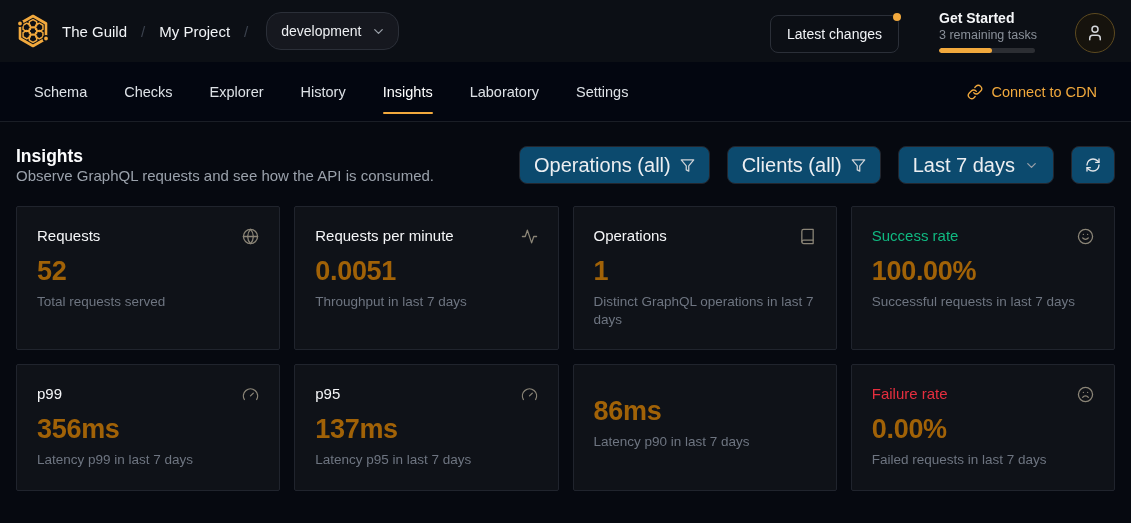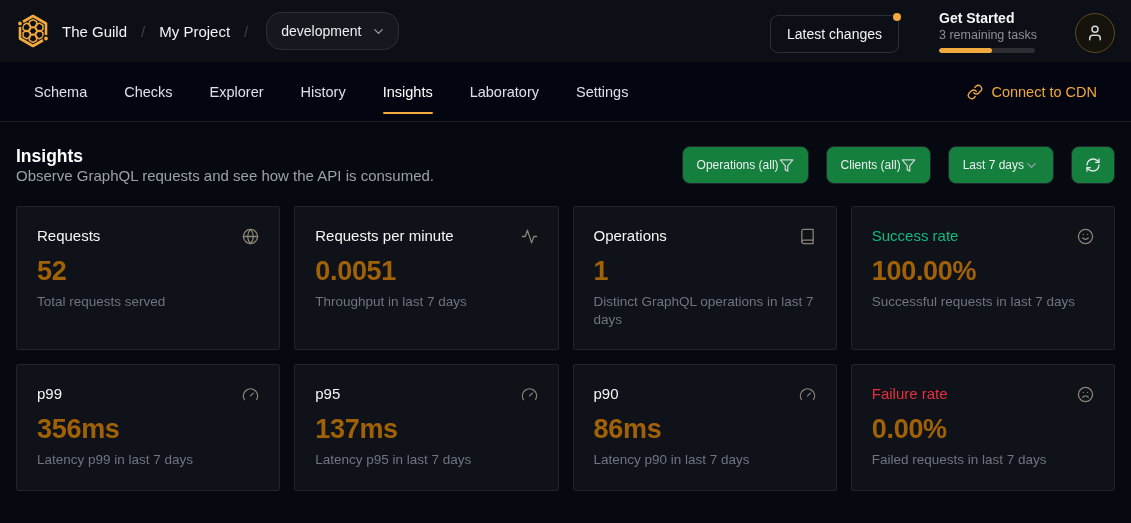--- a/index.html
+++ b/index.html
@@ -67,23 +67,23 @@
     color:var(--accent); font-size:14.5px; cursor:pointer; font-weight:500;
   }
 
   
   .main { padding:14px 16px 0; }
   .section-head { display:flex; align-items:center; justify-content:space-between; margin-top:10px; }
   .sec-title { font-size:17.5px; font-weight:700; color:#fbfcfd; }
   .sec-desc { font-size:15px; color:#9aa1ab; }
   .filters { display:flex; align-items:center; gap:17px; }
   .filter-btn {
-    height:38px; padding:0 14px; border-radius:8px; background:#15803d;
-    border:1px solid #23262e; color:#eceef1; font-size:12px; font-family:inherit;
-    display:flex; align-items:center; cursor:pointer;
+    height:38px; padding:0 14px; border-radius:8px; background:#0c4a6e;
+    border:1px solid #23262e; color:#eceef1; font-size:20px; font-family:inherit;
+    display:flex; align-items:center; gap:9px; cursor:pointer;
   }
   .icon-btn { padding:0 13px; }
 
   
   .grid {
     margin-top:22px; display:grid; grid-template-columns:repeat(4,1fr); gap:14px;
   }
   .card {
     background:#0f1218; border:1px solid #20242d; border-radius:2px;
     padding:20px;
@@ -304,29 +304,20 @@
               <path d="m12 14 4-4"></path>
               <path d="M3.34 19a10 10 0 1 1 17.32 0"></path>
             </svg>
         </span>
       </div>
       <div class="card-value">137ms</div>
       <div class="card-desc">Latency p95 in last 7 days</div>
     </div>
 
     <div class="card">
-      <div class="card-head">
-        <span class="card-title">p90</span>
-        <span class="card-icon">
-          <svg width="17" height="17" viewBox="0 0 24 24" fill="none" stroke="currentColor" stroke-width="1.8" stroke-linecap="round" stroke-linejoin="round">
-              <path d="m12 14 4-4"></path>
-              <path d="M3.34 19a10 10 0 1 1 17.32 0"></path>
-            </svg>
-        </span>
-      </div>
       <div class="card-value">86ms</div>
       <div class="card-desc">Latency p90 in last 7 days</div>
     </div>
 
     <div class="card">
       <div class="card-head">
         <span class="card-title failure">Failure rate</span>
         <span class="card-icon">
           <svg width="17" height="17" viewBox="0 0 24 24" fill="none" stroke="currentColor" stroke-width="1.8" stroke-linecap="round" stroke-linejoin="round">
               <circle cx="12" cy="12" r="10"></circle>

